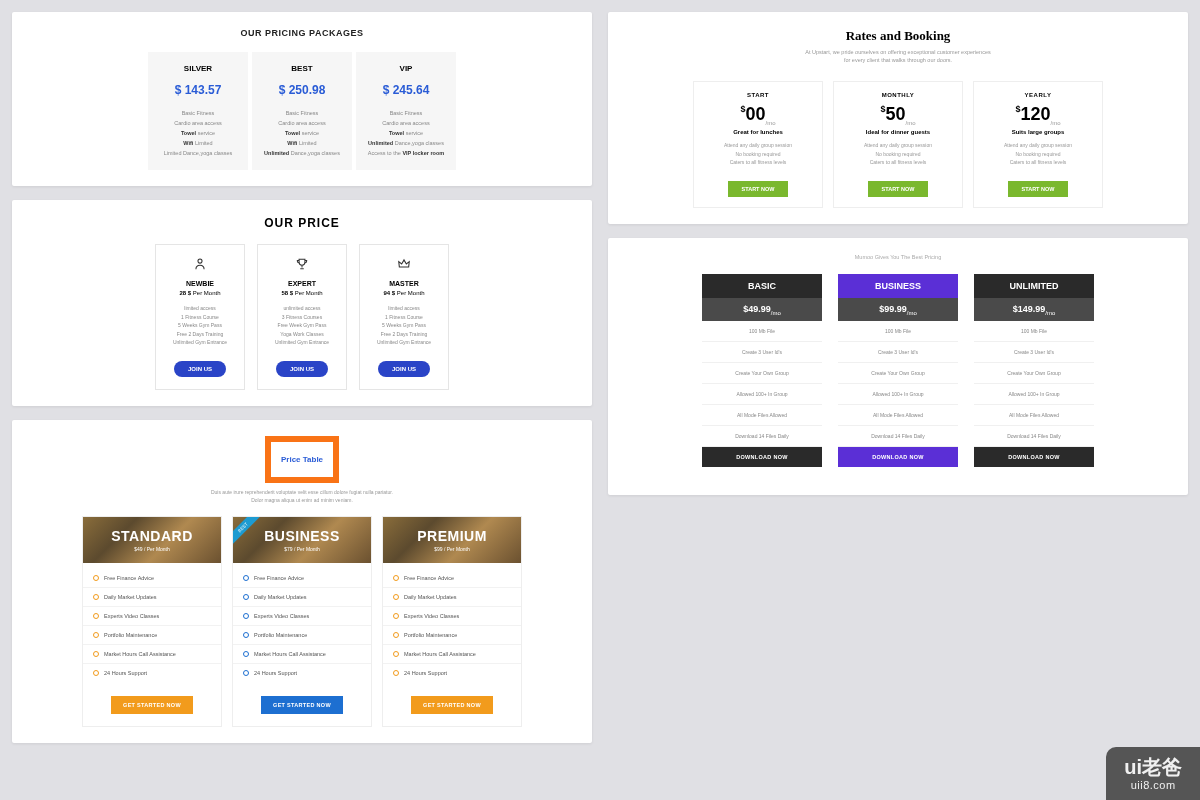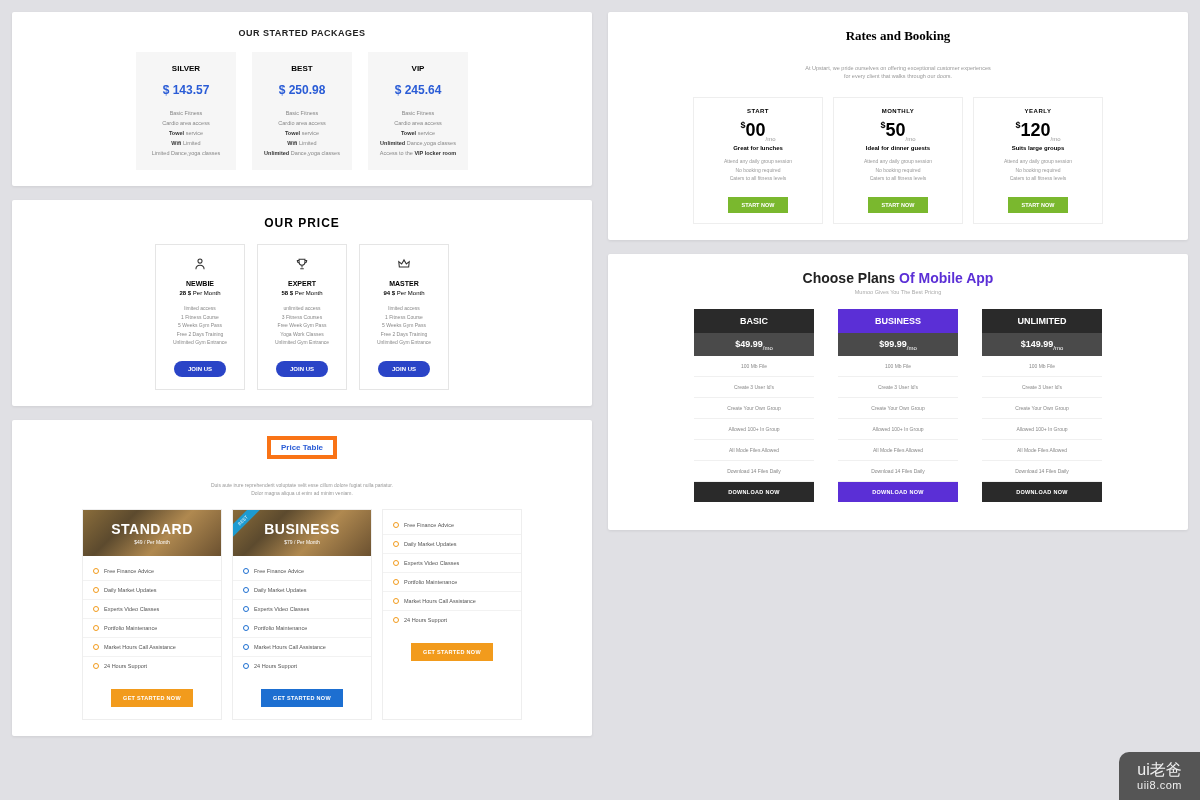--- a/index.html
+++ b/index.html
@@ -3,96 +3,96 @@
 <meta charset="utf-8">
 <style>
 *{box-sizing:border-box;margin:0;padding:0;font-family:Arial,sans-serif}
 body{background:#e0e0e4;width:1200px;height:800px;overflow:hidden;position:relative}
 .canvas{display:flex;gap:16px;padding:12px}
 .col{display:flex;flex-direction:column;gap:14px;flex:1}
 .card{background:#fff;border-radius:2px;box-shadow:0 1px 3px rgba(0,0,0,0.08);padding:16px 20px}
 
 
 .s1-title{text-align:center;font-size:9px;font-weight:700;color:#222;letter-spacing:.5px;margin-bottom:14px}
-.s1-cards{display:flex;gap:16px;justify-content:center}
+.s1-cards{display:flex;gap:4px;justify-content:center}
 .s1-tier{background:#f6f6f6;width:100px;padding:12px 6px;text-align:center}
 .s1-name{font-size:8px;font-weight:700;margin-bottom:10px}
 .s1-price{color:#2a5cd6;font-size:12px;font-weight:700;margin-bottom:12px}
 .s1-feat{font-size:5.5px;color:#888;line-height:1.8}
 .s1-feat b{color:#333}
 
 
 .s2-title{text-align:center;font-size:12px;font-weight:700;letter-spacing:1px;margin-bottom:14px}
 .s2-cards{display:flex;gap:12px;justify-content:center}
 .s2-tier{border:1px solid #e5e5e5;width:90px;padding:12px 6px;text-align:center}
 .s2-icon{font-size:13px;margin-bottom:6px;color:#333}
 .s2-name{font-size:7px;font-weight:700;margin-bottom:3px}
 .s2-price{font-size:6px;margin-bottom:8px}
 .s2-price b{font-weight:700}
 .s2-feat{font-size:5px;color:#888;line-height:1.7;margin-bottom:10px}
 .s2-btn{background:#2a44c7;color:#fff;border:none;border-radius:12px;font-size:6px;font-weight:700;padding:5px 14px;cursor:pointer}
 
 
-.s3-badge{display:inline-block;border:4px solid #f97316;color:#2a5cd6;font-size:8px;font-weight:700;padding:3px 10px;margin-bottom:22px}
+.s3-badge{display:inline-block;border:6px solid #f97316;color:#2a5cd6;font-size:8px;font-weight:700;padding:13px 10px;margin-bottom:5px}
 .s3-head{text-align:center;margin-bottom:12px}
 .s3-sub{font-size:5px;color:#999;line-height:1.6}
 .s3-cards{display:flex;gap:10px;justify-content:center}
 .s3-tier{border:1px solid #eee;width:140px;position:relative;overflow:hidden}
 .s3-hero{height:46px;background:linear-gradient(135deg,#8a6d3b 0%,#5c4a2e 30%,#b08950 60%,#6b5130 100%);position:relative;display:flex;flex-direction:column;align-items:center;justify-content:center;color:#fff}
 .s3-tname{font-size:14px;font-weight:700;letter-spacing:.5px}
 .s3-tprice{font-size:5px;margin-top:2px}
 .s3-ribbon{position:absolute;top:6px;left:-16px;background:#1d9bd1;color:#fff;font-size:4.5px;padding:2px 20px;transform:rotate(-45deg)}
 .s3-list{padding:6px 0}
 .s3-item{font-size:5.5px;color:#555;padding:6px 10px;border-bottom:1px solid #f2f2f2;display:flex;align-items:center;gap:5px}
 .s3-item:last-child{border-bottom:none}
 .s3-cir{width:6px;height:6px;border:1px solid #f29b1c;border-radius:50%;flex-shrink:0}
 .s3-cir.b{border-color:#1d6fd1}
 .s3-btn{display:block;margin:8px auto 12px;background:#f29b1c;color:#fff;border:none;font-size:5.5px;font-weight:700;padding:6px 12px;cursor:pointer;letter-spacing:.3px}
 .s3-btn.b{background:#1d6fd1}
 
 
-.s4-title{text-align:center;font-size:13px;font-weight:700;margin-bottom:20px;font-family:Georgia,serif}
+.s4-title{text-align:center;font-size:13px;font-weight:700;margin-bottom:4px;font-family:Georgia,serif}
 .s4-sub{text-align:center;font-size:5.5px;color:#999;line-height:1.5;margin-bottom:16px}
 .s4-cards{display:flex;gap:10px;justify-content:center}
 .s4-tier{border:1px solid #eee;width:130px;padding:10px 8px;text-align:center}
 .s4-name{font-size:6px;font-weight:700;letter-spacing:.5px;margin-bottom:6px}
 .s4-price{font-size:18px;font-weight:700;margin-bottom:4px}
 .s4-price sup{font-size:9px;vertical-align:top}
 .s4-price sub{font-size:6px;font-weight:400;color:#999}
 .s4-tag{font-size:6px;font-weight:700;margin-bottom:6px}
 .s4-feat{font-size:5px;color:#999;line-height:1.7;margin-bottom:10px}
 .s4-btn{background:#7ab82e;color:#fff;border:none;font-size:5.5px;font-weight:700;padding:5px 14px;cursor:pointer}
 
 
 .s5-title{text-align:center;font-size:14px;font-weight:700;margin-bottom:3px}
 .s5-title span{color:#5b2fd6}
 .s5-sub{text-align:center;font-size:5.5px;color:#aaa;margin-bottom:14px}
-.s5-cards{display:flex;gap:24px;justify-content:center}
+.s5-cards{display:flex;gap:16px;justify-content:center}
 .s5-tier{width:120px;text-align:center}
 .s5-head{background:#2a2a2a;color:#fff;padding:7px 0;font-size:9px;font-weight:700}
 .s5-head.hl{background:#5b2fd6}
 .s5-pbar{background:#4a4a4a;color:#fff;padding:6px 0;font-size:9px;font-weight:700}
 .s5-pbar sub{font-size:6px;font-weight:400}
 .s5-feat{font-size:5px;color:#888;padding:7px 0;border-bottom:1px solid #f0f0f0}
 .s5-btn{background:#2a2a2a;color:#fff;font-size:5.5px;font-weight:700;padding:7px 0;cursor:pointer;letter-spacing:.3px}
 .s5-btn.hl{background:#5b2fd6}
 
 
 .wm{position:absolute;right:0;bottom:0;background:rgba(60,60,60,0.85);color:#f0f0f0;padding:8px 18px;border-top-left-radius:10px;font-size:14px;display:flex;flex-direction:column;align-items:center;line-height:1.2}
-.wm-cn{font-size:16px;font-weight:400}
+.wm-cn{font-size:20px;font-weight:700}
 .wm-url{font-size:11px;letter-spacing:.5px}
 </style>
 </head>
 <body>
 
 <div class="canvas">
   <div class="col">
 
     <div class="card">
-      <div class="s1-title">OUR STARTED PACKAGES</div>
+      <div class="s1-title">OUR PRICING PACKAGES</div>
       <div class="s1-cards" id="s1-cards">
           <div class="s1-tier">
             <div class="s1-name">SILVER</div>
   <div class="s1-price">$ 143.57</div>
   <div class="s1-feat">
               <div>Basic Fitness</div>
               <div>Cardio area access</div>
               <div><b>Towel</b> service</div>
               <div><b>Wifi</b> Limited</div>
               <div>Limited Dance,yoga classes</div>
@@ -202,20 +202,24 @@
               <div class="s3-item"><span class="s3-cir b"></span>Free Finance Advice</div>
               <div class="s3-item"><span class="s3-cir b"></span>Daily Market Updates</div>
               <div class="s3-item"><span class="s3-cir b"></span>Experts Video Classes</div>
               <div class="s3-item"><span class="s3-cir b"></span>Portfolio Maintenance</div>
               <div class="s3-item"><span class="s3-cir b"></span>Market Hours Call Assistance</div>
               <div class="s3-item"><span class="s3-cir b"></span>24 Hours Support</div>
             </div>
   <button class="s3-btn b">GET STARTED NOW</button>
           </div>
           <div class="s3-tier">
+            <div class="s3-hero">
+    <div class="s3-tname">PREMIUM</div>
+    <div class="s3-tprice">$99 / Per Month</div>
+            </div>
   <div class="s3-list">
               <div class="s3-item"><span class="s3-cir "></span>Free Finance Advice</div>
               <div class="s3-item"><span class="s3-cir "></span>Daily Market Updates</div>
               <div class="s3-item"><span class="s3-cir "></span>Experts Video Classes</div>
               <div class="s3-item"><span class="s3-cir "></span>Portfolio Maintenance</div>
               <div class="s3-item"><span class="s3-cir "></span>Market Hours Call Assistance</div>
               <div class="s3-item"><span class="s3-cir "></span>24 Hours Support</div>
             </div>
   <button class="s3-btn o">GET STARTED NOW</button>
           </div>
@@ -253,21 +257,20 @@
   <div class="s4-feat">
               <div>Attend any daily group session</div>
               <div>No booking required</div>
               <div>Caters to all fitness levels</div>
             </div>
   <button class="s4-btn">START NOW</button></div>
         </div>
     </div>
 
     <div class="card" style="padding-bottom:28px">
-      <div class="s5-title"><span style="color:#222">Choose Plans </span><span>Of Mobile App</span></div>
       <div class="s5-sub">Mumoo Gives You The Best Pricing</div>
       <div class="s5-cards" id="s5-cards">
           <div class="s5-tier">
             <div class="s5-head ">BASIC</div>
   <div class="s5-pbar">$49.99<sub>/mo</sub></div>
   <div class="s5-feat">100 Mb File</div>
             <div class="s5-feat">Create 3 User Id's</div>
             <div class="s5-feat">Create Your Own Group</div>
             <div class="s5-feat">Allowed 100+ In Group</div>
             <div class="s5-feat">All Mode Files Allowed</div>

